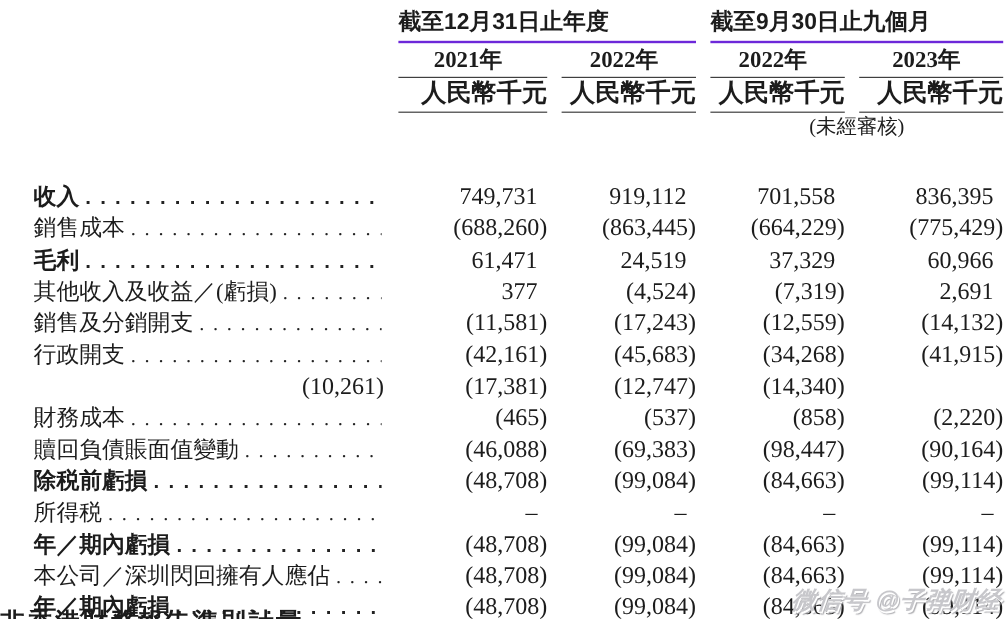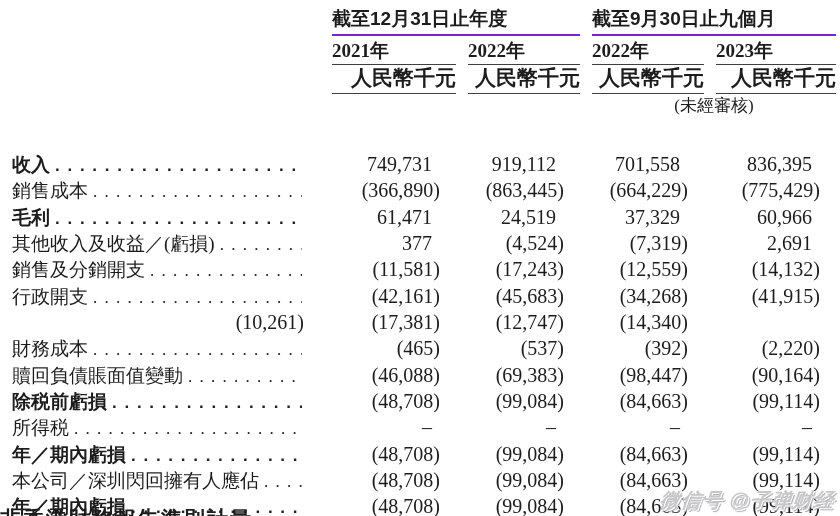--- a/index.html
+++ b/index.html
@@ -21,21 +21,21 @@
     text-align:left;
     font-family:"Liberation Sans","DejaVu Sans",sans-serif;
     font-weight:700;font-size:19px;line-height:25px;
     border-bottom:2px solid #6d28d9;
     padding-bottom:3px;
     white-space:nowrap;
   }
   .g1{grid-column:2 / span 2;}
   .g2{grid-column:4 / span 2;}
   .year-cell{
-    text-align:left;
+    text-align:center;
     font-weight:700;font-size:19px;line-height:27px;
     border-bottom:1px solid #3f3f3f;
     padding-right:8px;padding-top:1px;
     white-space:nowrap;
   }
   .unit-cell{
     text-align:right;
     font-family:"Liberation Sans","DejaVu Sans",sans-serif;
     font-weight:700;font-size:21px;line-height:26px;
     border-bottom:1px solid #3f3f3f;
@@ -47,21 +47,21 @@
     text-align:center;
     font-size:17px;line-height:24px;
     white-space:nowrap;
   }
   
   .tbody{margin-top:33px;}
   .trow{
     display:grid;
     grid-template-columns:292px 124px 112px 112px 120px;
     column-gap:12px;
-    padding-left:12px;
+    padding-left:28px;
     height:26.35px;
     align-items:baseline;
     line-height:26.35px;
   }
   .lbl{
     display:flex;align-items:baseline;
     font-size:19px;white-space:nowrap;overflow:hidden;
   }
   .trow.bold .lbl{
     font-family:"Liberation Sans","DejaVu Sans",sans-serif;
@@ -138,21 +138,21 @@
       <div class="val no-paren">749,731</div>
       <div class="val no-paren">919,112</div>
       <div class="val no-paren">701,558</div>
       <div class="val no-paren">836,395</div>
     </div>
     <div class="trow">
       <div class="lbl">
         <span>銷售成本</span>
         <span class="leader"></span>
       </div>
-      <div class="val">(366,890)</div>
+      <div class="val">(688,260)</div>
       <div class="val">(863,445)</div>
       <div class="val">(664,229)</div>
       <div class="val">(775,429)</div>
     </div>
     <div class="trow bold">
       <div class="lbl">
         <span>毛利</span>
         <span class="leader"></span>
       </div>
       <div class="val no-paren">61,471</div>
@@ -196,21 +196,21 @@
       <div class="val">(12,747)</div>
       <div class="val">(14,340)</div>
     </div>
     <div class="trow">
       <div class="lbl">
         <span>財務成本</span>
         <span class="leader"></span>
       </div>
       <div class="val">(465)</div>
       <div class="val">(537)</div>
-      <div class="val">(392)</div>
+      <div class="val">(858)</div>
       <div class="val">(2,220)</div>
     </div>
     <div class="trow">
       <div class="lbl">
         <span>贖回負債賬面值變動</span>
         <span class="leader"></span>
       </div>
       <div class="val">(46,088)</div>
       <div class="val">(69,383)</div>
       <div class="val">(98,447)</div>

